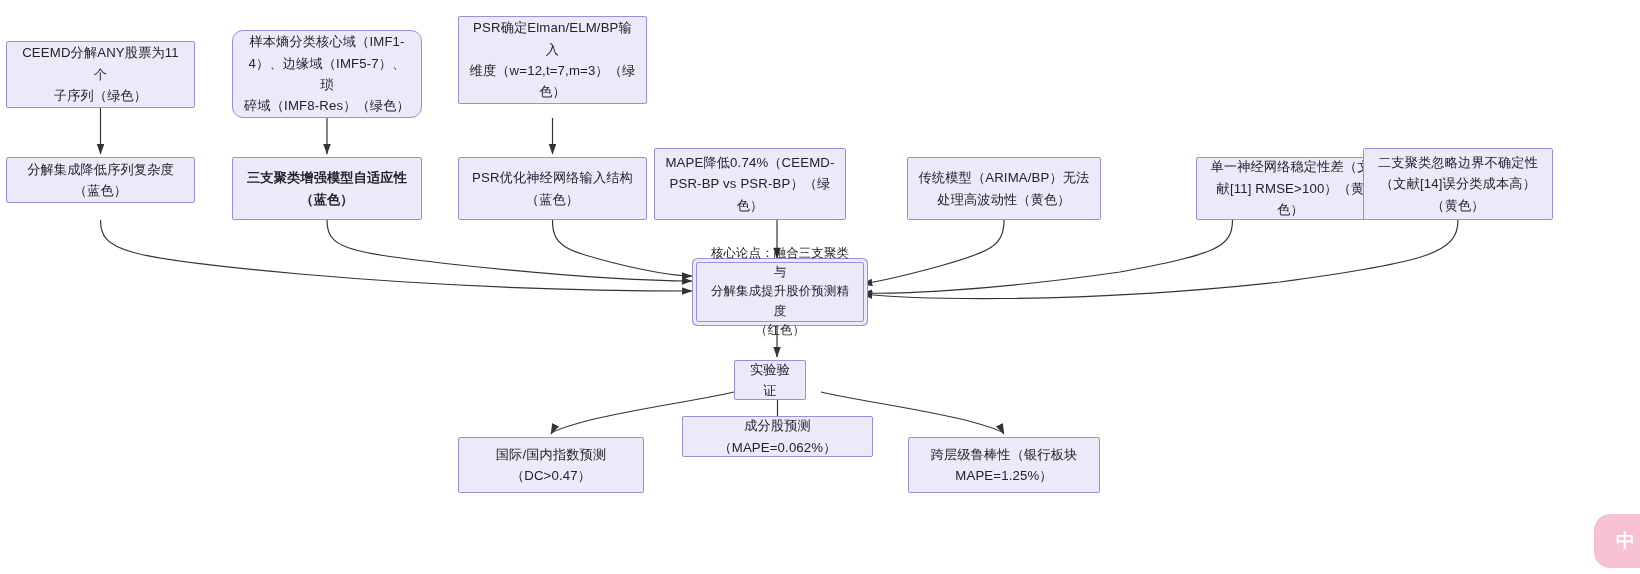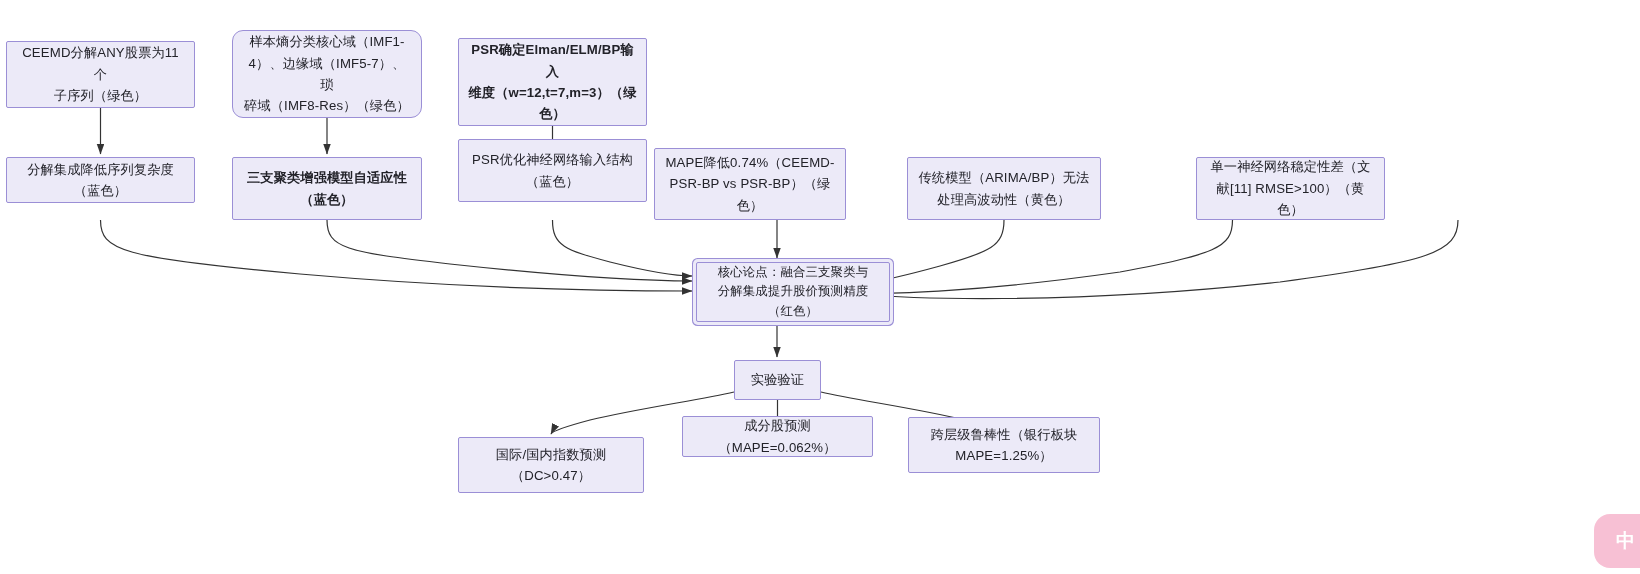--- a/index.html
+++ b/index.html
@@ -104,79 +104,84 @@
     <span class="node-text">CEEMD分解ANY股票为11个
 子序列（绿色）</span>
   </div>
 
   <div class="node" style="left:232px;top:30px;width:190px;height:88px;border-radius:11px;">
     <span class="node-text">样本熵分类核心域（IMF1-
 4）、边缘域（IMF5-7）、琐
 碎域（IMF8-Res）（绿色）</span>
   </div>
 
-  <div class="node" style="left:458px;top:38px;width:189px;height:88px;font-weight:bold;">
+  <div class="node" style="left:458px;top:16px;width:189px;height:88px;">
     <span class="node-text">PSR确定Elman/ELM/BP输入
 维度（w=12,t=7,m=3）（绿
 色）</span>
   </div>
 
   <div class="node" style="left:6px;top:157px;width:189px;height:46px;">
     <span class="node-text">分解集成降低序列复杂度
 （蓝色）</span>
   </div>
 
   <div class="node" style="left:232px;top:157px;width:190px;height:63px;font-weight:bold;">
     <span class="node-text">三支聚类增强模型自适应性
 （蓝色）</span>
   </div>
 
-  <div class="node" style="left:458px;top:139px;width:189px;height:63px;">
+  <div class="node" style="left:458px;top:157px;width:189px;height:63px;">
     <span class="node-text">PSR优化神经网络输入结构
 （蓝色）</span>
   </div>
 
   <div class="node" style="left:654px;top:148px;width:192px;height:72px;">
     <span class="node-text">MAPE降低0.74%（CEEMD-
 PSR-BP vs PSR-BP）（绿
 色）</span>
   </div>
 
   <div class="node" style="left:907px;top:157px;width:194px;height:63px;">
     <span class="node-text">传统模型（ARIMA/BP）无法
 处理高波动性（黄色）</span>
   </div>
 
   <div class="node" style="left:1196px;top:157px;width:189px;height:63px;">
     <span class="node-text">单一神经网络稳定性差（文
 献[11] RMSE&gt;100）（黄色）</span>
   </div>
 
+  <div class="node" style="left:1363px;top:148px;width:190px;height:72px;">
+    <span class="node-text">二支聚类忽略边界不确定性
+（文献[14]误分类成本高）
+（黄色）</span>
+  </div>
 
-  <div class="node node-core" style="left:696px;top:262px;width:194px;height:60px;font-size:12.4px;line-height:1.55;">
+  <div class="node node-core" style="left:696px;top:262px;width:168px;height:60px;font-size:12.4px;line-height:1.55;">
     <span class="node-text">核心论点：融合三支聚类与
 分解集成提升股价预测精度
 （红色）</span>
   </div>
 
-  <div class="node" style="left:734px;top:360px;width:87px;height:40px;justify-content:flex-end;">
+  <div class="node" style="left:734px;top:360px;width:72px;height:40px;justify-content:flex-end;">
     <span class="node-text">实验验证</span>
   </div>
 
   <div class="node" style="left:458px;top:437px;width:186px;height:56px;">
     <span class="node-text">国际/国内指数预测
 （DC&gt;0.47）</span>
   </div>
 
   <div class="node" style="left:682px;top:416px;width:191px;height:41px;">
     <span class="node-text">成分股预测
 （MAPE=0.062%）</span>
   </div>
 
-  <div class="node" style="left:908px;top:417px;width:192px;height:56px;">
+  <div class="node" style="left:908px;top:437px;width:192px;height:56px;">
     <span class="node-text">跨层级鲁棒性（银行板块
 MAPE=1.25%）</span>
   </div>
 
   <div id="watermark">
     <span>中</span>
   </div>
 
 </div>
 

